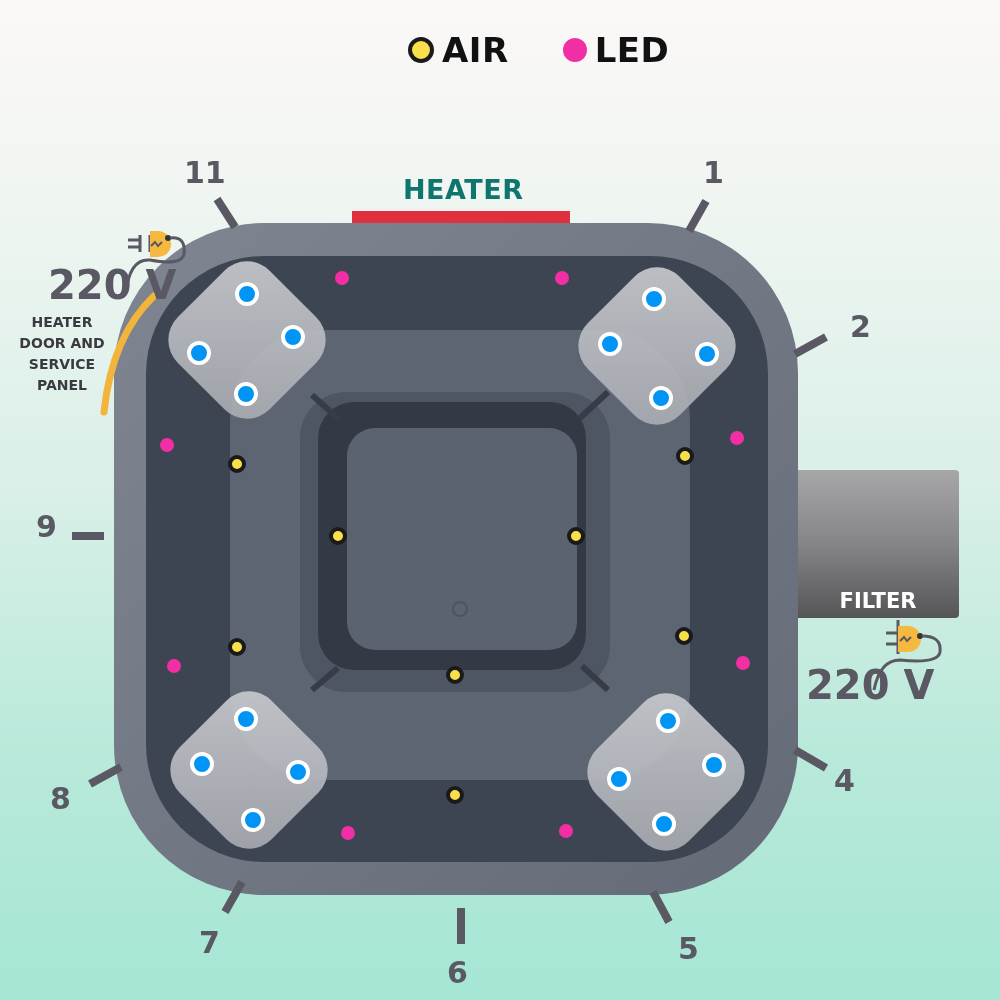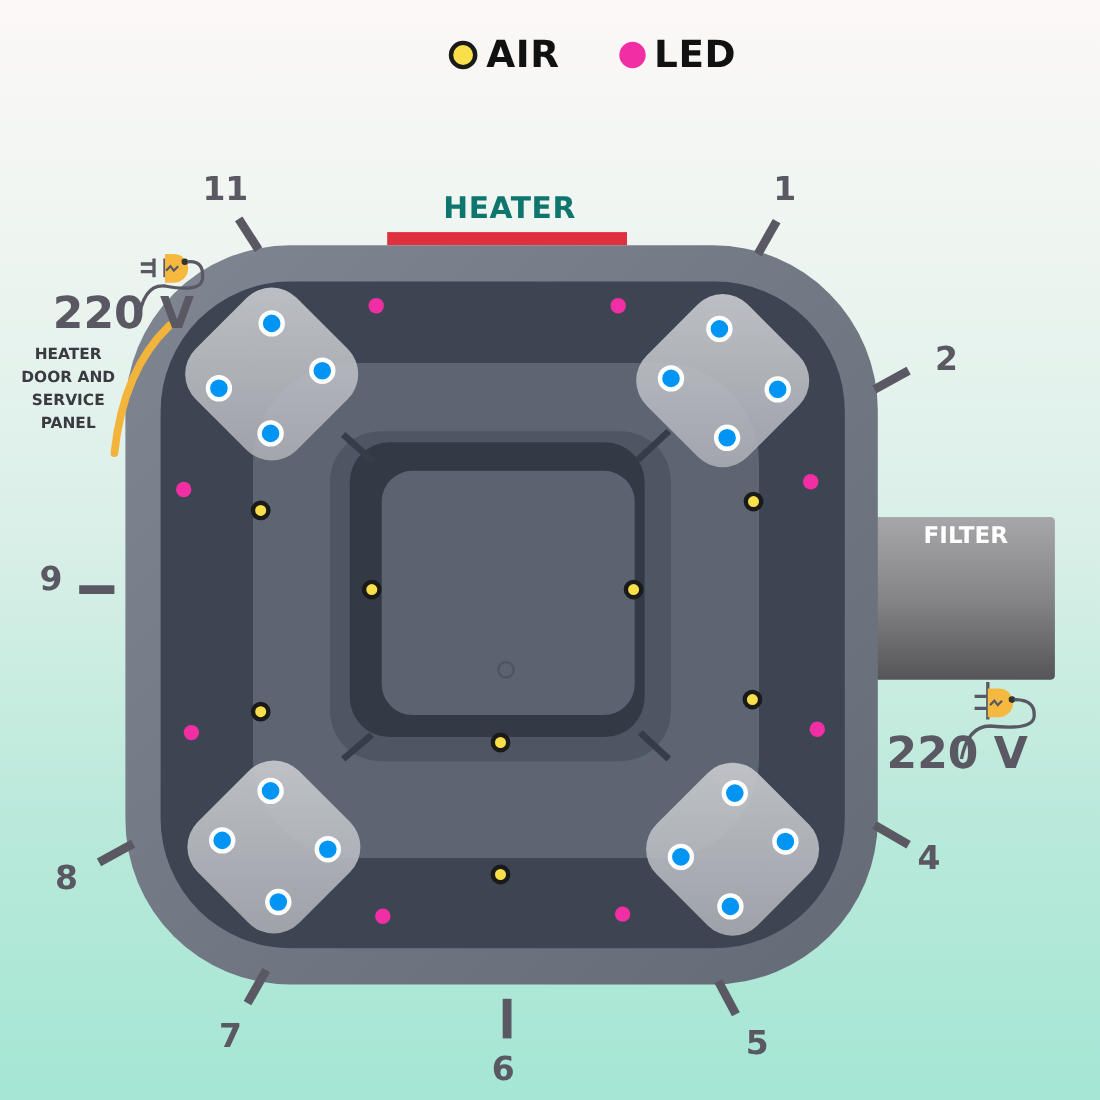--- a/index.html
+++ b/index.html
@@ -14,21 +14,21 @@
   .legend-dot { width: 26px; height: 26px; border-radius: 50%; margin-right: 8px; box-sizing: border-box; }
   .legend-label { font-size: 34px; font-weight: bold; color: #111; letter-spacing: 0.5px; }
   .num { position: absolute; font-size: 30px; font-weight: bold; color: #5a5862; line-height: 1; }
   .heater-label { position: absolute; left: 403px; top: 174px; font-size: 27px; font-weight: bold; color: #0f766e; letter-spacing: 0.5px; }
   .volt { position: absolute; font-size: 40px; font-weight: bold; color: #5a5862; }
   .service { position: absolute; left: 18px; top: 312px; width: 88px; text-align: center; font-size: 14px; font-weight: bold; color: #3a3a40; line-height: 21px; }
   .filter-box {
     position: absolute; left: 797px; top: 470px; width: 162px; height: 148px;
     background: linear-gradient(180deg, #a7a7a9 0%, #858587 50%, #555557 100%);
     border-radius: 0 4px 4px 0;
-    display: flex; flex-direction: column; align-items: center; justify-content: space-between; gap: 34px;
+    display: flex; flex-direction: column; align-items: center; justify-content: flex-end; gap: 34px;
   }
   .filter-box span { color: #fff; font-weight: bold; font-size: 21px; line-height: 34px; }
   svg { position: absolute; left: 0; top: 0; }
 </style>
 </head>
 <body>
 
 <div class="legend">
   <div class="legend-item">
     <div class="legend-dot" style="background:#f9e04b;border:4px solid #1a1a1a;"></div>

